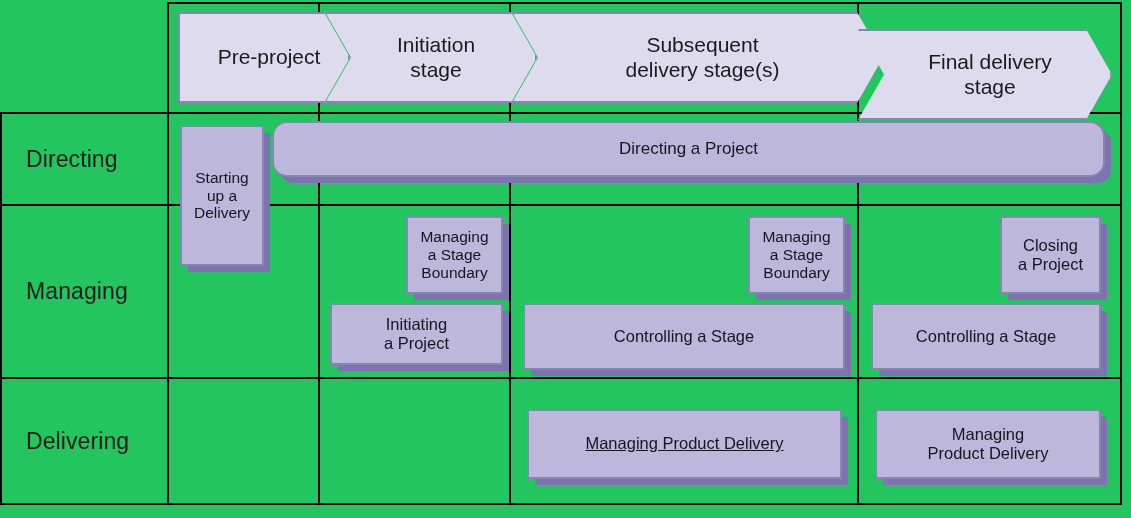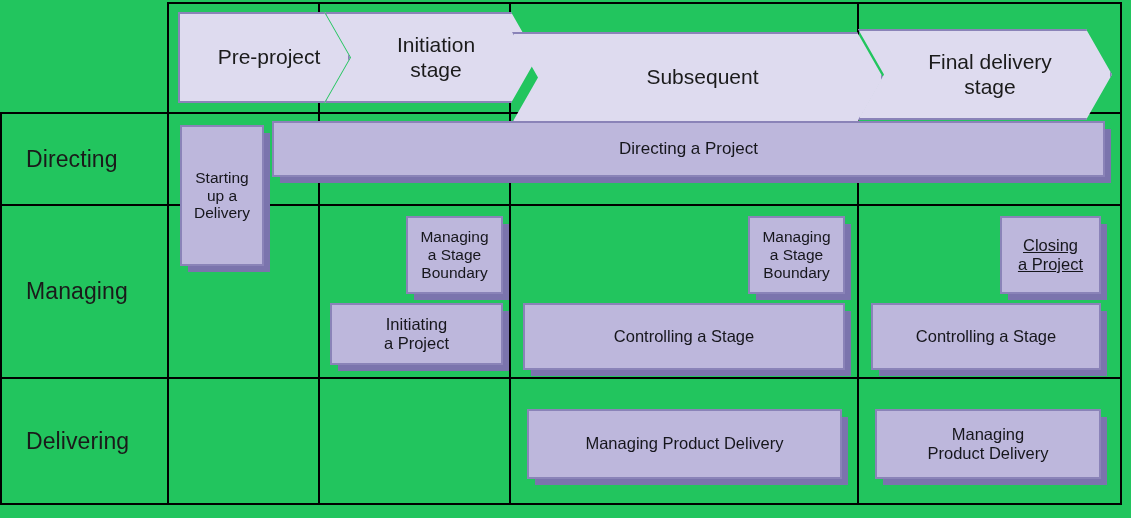--- a/index.html
+++ b/index.html
@@ -78,21 +78,21 @@
     align-items: center;
     justify-content: center;
     text-align: center;
     color: #16161c;
     line-height: 1.16;
   }
   .pbox .t { padding: 0 6px; pointer-events: none; }
 
   .sz-sm { font-size: 15.5px; }
   .sz-md { font-size: 16.5px; }
-  .sz-lg { font-size: 17px; }
+  .sz-lg { font-size: 17px; border-radius: 15px; }
 </style>
 </head>
 <body>
 
 <div id="diagram">
 
   <div class="grid-line h" style="left:0px;  top:112px; width:1122px;"></div>
   <div class="grid-line h" style="left:0px;  top:204px; width:1122px;"></div>
   <div class="grid-line h" style="left:0px;  top:377px; width:1122px;"></div>
   <div class="grid-line h" style="left:0px;  top:503px; width:1122px;"></div>
@@ -110,23 +110,24 @@
     <span class="chevron-text">Pre-project</span>
   </div>
 
   <div class="chevron mid" style="left:325px; top:12px; width:212px; height:91px;">
     <span class="chevron-text">
       <span>Initiation</span><br>
       <span>stage</span>
     </span>
   </div>
 
-  <div class="chevron mid" style="left:512px; top:12px; width:371px; height:91px;margin-top:20px;">
+  <div class="chevron mid" style="left:512px; top:12px; width:371px; height:91px;">
     <span class="chevron-text">
       <span>Subsequent</span><br>
+      <span>delivery stage(s)</span>
     </span>
   </div>
 
   <div class="chevron mid" style="left:858px; top:29px; width:254px; height:91px;">
     <span class="chevron-text">
       <span>Final delivery</span><br>
       <span>stage</span>
     </span>
   </div>
 
@@ -166,32 +167,32 @@
       <span>Managing</span><br>
       <span>a Stage</span><br>
       <span>Boundary</span>
     </span>
   </div>
 
   <div class="pbox sz-md" style="left:523px; top:303px; width:322px; height:67px;">
     <span class="t">Controlling a Stage</span>
   </div>
 
-  <div class="pbox sz-md" style="left:1000px; top:216px; width:101px; height:78px;text-decoration:underline;">
+  <div class="pbox sz-md" style="left:1000px; top:216px; width:101px; height:78px;">
     <span class="t">
       <span>Closing</span><br>
       <span>a Project</span>
     </span>
   </div>
 
   <div class="pbox sz-md" style="left:871px; top:303px; width:230px; height:67px;">
     <span class="t">Controlling a Stage</span>
   </div>
 
-  <div class="pbox sz-md" style="left:527px; top:409px; width:315px; height:70px;">
+  <div class="pbox sz-md" style="left:527px; top:409px; width:315px; height:70px;text-decoration:underline;">
     <span class="t">Managing Product Delivery</span>
   </div>
 
   <div class="pbox sz-md" style="left:875px; top:409px; width:226px; height:70px;">
     <span class="t">
       <span>Managing</span><br>
       <span>Product Delivery</span>
     </span>
   </div>
 

